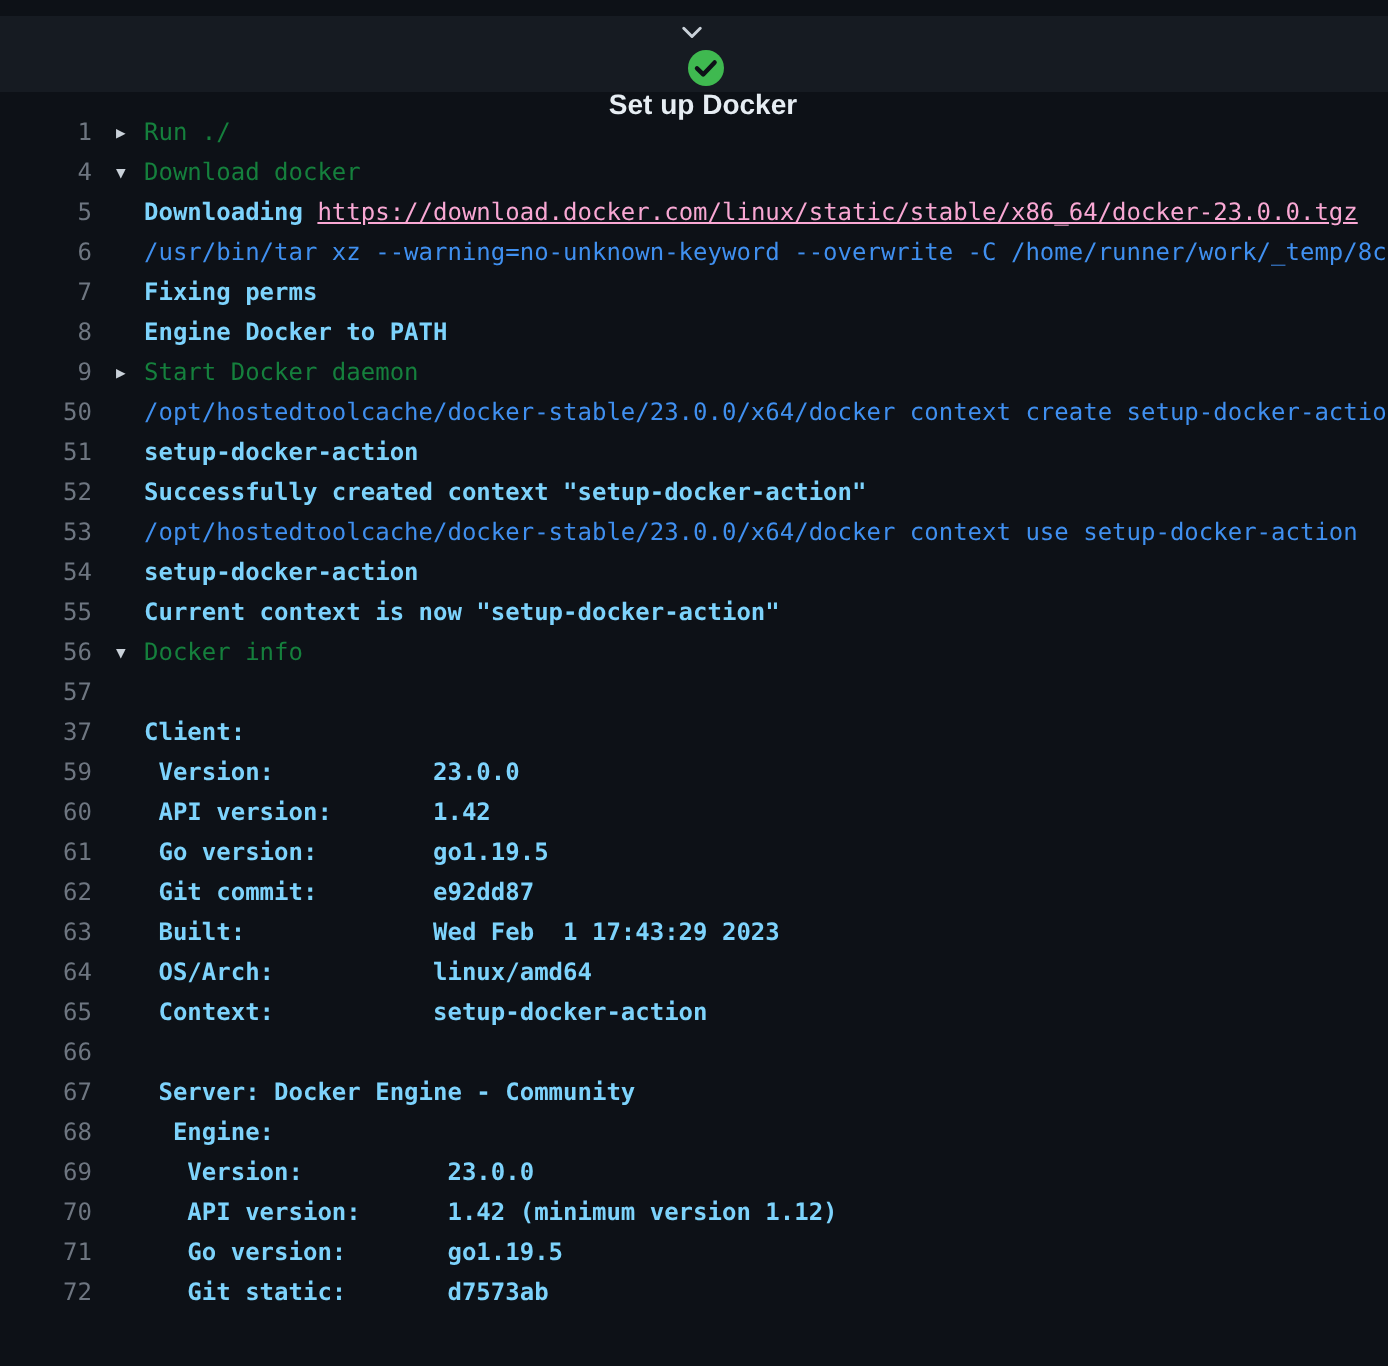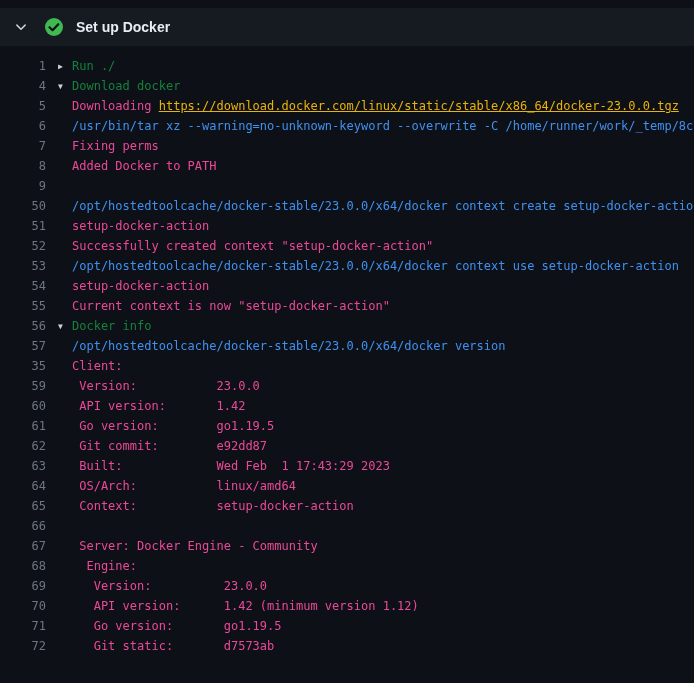--- a/index.html
+++ b/index.html
@@ -9,20 +9,21 @@
     font-family:"Liberation Sans",sans-serif;
   }
   .step-header{
     margin-top:8px;
     height:38px;
     background:#161b22;
     display:flex;
     align-items:center;
     padding:0 16px 0 13px;
     cursor:pointer;
+    flex-direction:column;
   }
   .chev{width:16px;height:16px;flex:none;display:flex;align-items:center;justify-content:center;}
   .status{width:20px;height:20px;flex:none;margin-left:15px;display:flex;align-items:center;justify-content:center;}
   .step-title{
     margin-left:12px;
     color:#e6edf3;
     font-size:14px;
     font-weight:600;
     white-space:nowrap;
   }
@@ -51,23 +52,23 @@
     overflow:hidden;
   }
   .indent1{padding-left:14px;}
   .arrow{
     display:inline-block;
     width:14px;
     font-size:8px;
     color:#c9d1d9;
     vertical-align:1px;
   }
-  .text{color:#ec4899;}
+  .text{color:#7dd3fc;font-weight:bold;}
   .command{color:#4090f0;}
-  .link{color:#eab308;text-decoration:underline;cursor:pointer;}
+  .link{color:#f9a8d4;text-decoration:underline;cursor:pointer;}
   .group-label{color:#15803d;}
 </style>
 </head>
 <body>
 
 <div class="step-header">
   <span class="chev">
     <svg width="12" height="12" viewBox="0 0 16 16">
       <path d="M2.5 5.5 L8 11 L13.5 5.5" fill="none" stroke="#c9d1d9" stroke-width="2" stroke-linecap="round" stroke-linejoin="round"></path>
     </svg>
@@ -80,31 +81,31 @@
   </span>
   <span class="step-title">Set up Docker</span>
 </div>
 
 <div class="log">
     <div class="line"><span class="num">1</span><span class="content"><span class="arrow">▶</span><span class="group-label">Run ./</span></span></div>
     <div class="line"><span class="num">4</span><span class="content"><span class="arrow">▼</span><span class="group-label">Download docker</span></span></div>
     <div class="line"><span class="num">5</span><span class="content indent1"><span class="text">Downloading </span><span class="link">https://download.docker.com/linux/static/stable/x86_64/docker-23.0.0.tgz</span></span></div>
     <div class="line"><span class="num">6</span><span class="content indent1"><span class="command">/usr/bin/tar xz --warning=no-unknown-keyword --overwrite -C /home/runner/work/_temp/8c93</span></span></div>
     <div class="line"><span class="num">7</span><span class="content indent1"><span class="text">Fixing perms</span></span></div>
-    <div class="line"><span class="num">8</span><span class="content indent1"><span class="text">Added Docker to PATH</span></span></div>
-    <div class="line"><span class="num">9</span></div>
+    <div class="line"><span class="num">8</span><span class="content indent1"><span class="text">Engine Docker to PATH</span></span></div>
+    <div class="line"><span class="num">9</span><span class="content"><span class="arrow">▶</span><span class="group-label">Start Docker daemon</span></span></div>
     <div class="line"><span class="num">50</span><span class="content indent1"><span class="command">/opt/hostedtoolcache/docker-stable/23.0.0/x64/docker context create setup-docker-action</span></span></div>
     <div class="line"><span class="num">51</span><span class="content indent1"><span class="text">setup-docker-action</span></span></div>
     <div class="line"><span class="num">52</span><span class="content indent1"><span class="text">Successfully created context "setup-docker-action"</span></span></div>
     <div class="line"><span class="num">53</span><span class="content indent1"><span class="command">/opt/hostedtoolcache/docker-stable/23.0.0/x64/docker context use setup-docker-action</span></span></div>
     <div class="line"><span class="num">54</span><span class="content indent1"><span class="text">setup-docker-action</span></span></div>
     <div class="line"><span class="num">55</span><span class="content indent1"><span class="text">Current context is now "setup-docker-action"</span></span></div>
     <div class="line"><span class="num">56</span><span class="content"><span class="arrow">▼</span><span class="group-label">Docker info</span></span></div>
-    <div class="line"><span class="num">57</span><span class="content indent1"><span class="command">/opt/hostedtoolcache/docker-stable/23.0.0/x64/docker version</span></span></div>
-    <div class="line"><span class="num">35</span><span class="content indent1"><span class="text">Client:</span></span></div>
+    <div class="line"><span class="num">57</span></div>
+    <div class="line"><span class="num">37</span><span class="content indent1"><span class="text">Client:</span></span></div>
     <div class="line"><span class="num">59</span><span class="content indent1"><span class="text"> Version:           23.0.0</span></span></div>
     <div class="line"><span class="num">60</span><span class="content indent1"><span class="text"> API version:       1.42</span></span></div>
     <div class="line"><span class="num">61</span><span class="content indent1"><span class="text"> Go version:        go1.19.5</span></span></div>
     <div class="line"><span class="num">62</span><span class="content indent1"><span class="text"> Git commit:        e92dd87</span></span></div>
     <div class="line"><span class="num">63</span><span class="content indent1"><span class="text"> Built:             Wed Feb  1 17:43:29 2023</span></span></div>
     <div class="line"><span class="num">64</span><span class="content indent1"><span class="text"> OS/Arch:           linux/amd64</span></span></div>
     <div class="line"><span class="num">65</span><span class="content indent1"><span class="text"> Context:           setup-docker-action</span></span></div>
     <div class="line"><span class="num">66</span><span class="content indent1"></span></div>
     <div class="line"><span class="num">67</span><span class="content indent1"><span class="text"> Server: Docker Engine - Community</span></span></div>
     <div class="line"><span class="num">68</span><span class="content indent1"><span class="text">  Engine:</span></span></div>

